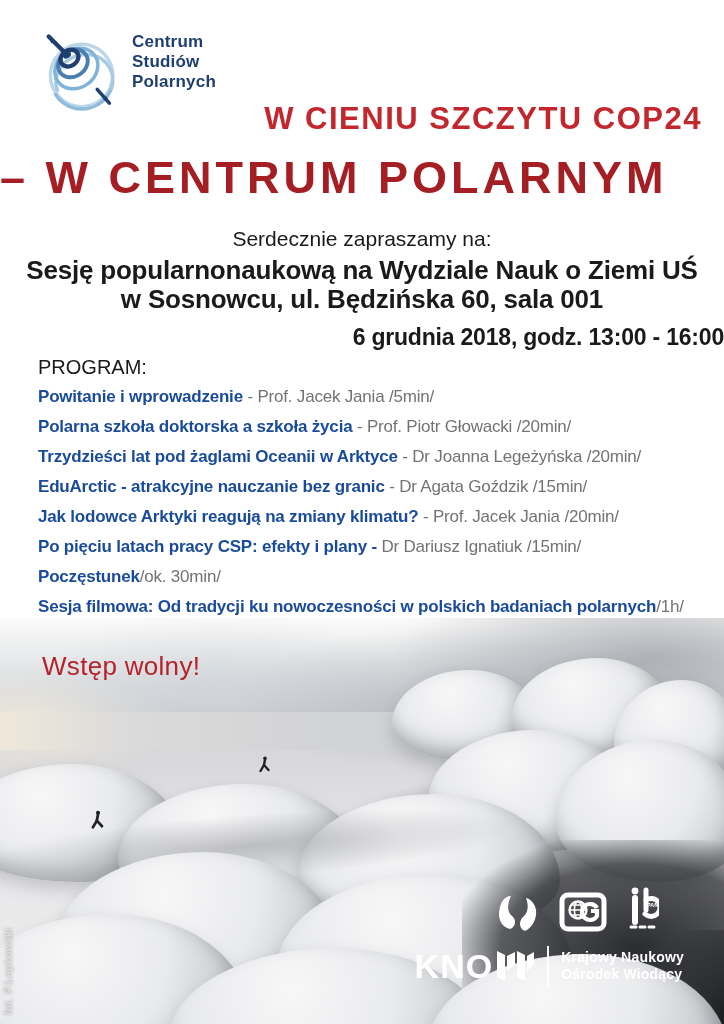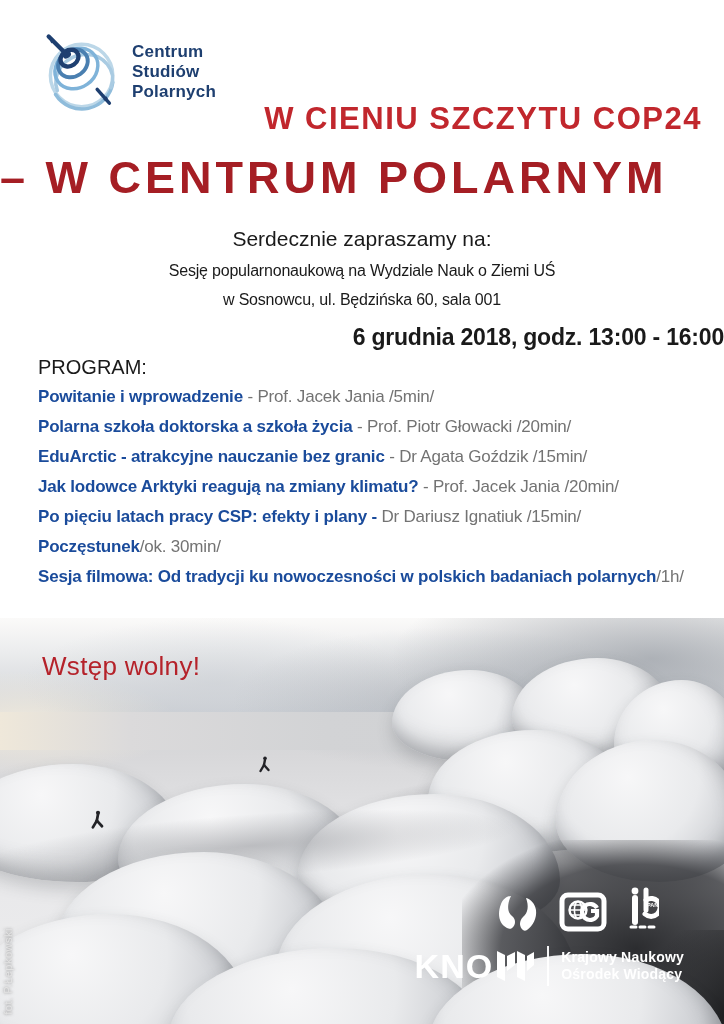--- a/index.html
+++ b/index.html
@@ -1,27 +1,27 @@
 <!DOCTYPE html>
 <html><head>
 <meta charset="utf-8">
 <style>
   html,body{margin:0;padding:0;background:#ffffff;}
   .poster{position:relative;width:724px;height:1024px;background:#ffffff;overflow:hidden;
           font-family:"Liberation Sans",sans-serif;color:#1a1a1a;}
   
-  .csp-logo{position:absolute;left:40px;top:32px;display:flex;align-items:center;gap:14px;z-index:3;}
+  .csp-logo{position:absolute;left:40px;top:32px;display:flex;gap:14px;z-index:3;}
   .csp-logo-text{font-weight:700;font-size:17px;line-height:20px;color:#1e3f70;letter-spacing:.2px;}
   .title1{position:absolute;left:0;right:22px;top:101px;text-align:right;font-weight:700;
           font-size:31px;color:#c1272d;letter-spacing:1.5px;z-index:3;}
   .title2{position:absolute;left:0;right:21px;top:152px;text-align:left;font-weight:700;
           font-size:45px;color:#a51e24;letter-spacing:4px;z-index:3;}
   .invite{position:absolute;left:0;right:0;top:227px;text-align:center;font-size:21px;z-index:3;}
-  .session{position:absolute;left:0;right:0;top:256px;text-align:center;font-weight:400;
-           font-size:16px;line-height:29px;letter-spacing:-.2px;z-index:3;}
+  .session{position:absolute;left:0;right:0;top:256px;text-align:center;font-weight:700;
+           font-size:26px;line-height:29px;letter-spacing:-.2px;z-index:3;}
   .datetime{position:absolute;left:0;right:0;top:324px;text-align:right;font-weight:700;
             font-size:23px;letter-spacing:-.2px;z-index:3;}
   .program-heading{position:absolute;left:38px;top:356px;font-size:20px;z-index:3;}
   .program{position:absolute;left:38px;top:387px;right:6px;z-index:3;}
   .prog-row{margin-bottom:10px;font-size:17px;line-height:20px;letter-spacing:-.2px;white-space:nowrap;}
   .pt{color:#1a4b9b;font-weight:700;}
   .pr{color:#737373;}
   .free-entry{position:absolute;left:42px;top:651px;font-size:26px;color:#b5222a;z-index:4;letter-spacing:.3px;}
   
   .photo{position:absolute;left:0;top:618px;width:724px;height:406px;z-index:1;overflow:hidden;
@@ -105,20 +105,21 @@
   <div class="session">
     <div>Sesję popularnonaukową na Wydziale Nauk o Ziemi UŚ</div>
     <div>w Sosnowcu, ul. Będzińska 60, sala 001</div>
   </div>
   <div class="datetime">6 grudnia 2018, godz. 13:00 - 16:00</div>
 
   <div class="program-heading">PROGRAM:</div>
   <div class="program">
     <div class="prog-row"><span class="pt">Powitanie i wprowadzenie</span><span class="pr"> - Prof. Jacek Jania /5min/</span></div>
     <div class="prog-row"><span class="pt">Polarna szkoła doktorska a szkoła życia</span><span class="pr"> - Prof. Piotr Głowacki /20min/</span></div>
+    <div class="prog-row"><span class="pt">Trzydzieści lat pod żaglami Oceanii w Arktyce</span><span class="pr"> - Dr Joanna Legeżyńska /20min/</span></div>
     <div class="prog-row"><span class="pt">EduArctic - atrakcyjne nauczanie bez granic</span><span class="pr"> - Dr Agata Goździk /15min/</span></div>
     <div class="prog-row"><span class="pt">Jak lodowce Arktyki reagują na zmiany klimatu?</span><span class="pr"> - Prof. Jacek Jania /20min/</span></div>
     <div class="prog-row"><span class="pt">Po pięciu latach pracy CSP: efekty i plany -</span><span class="pr"> Dr Dariusz Ignatiuk /15min/</span></div>
     <div class="prog-row"><span class="pt">Poczęstunek</span><span class="pr">/ok. 30min/</span></div>
     <div class="prog-row"><span class="pt">Sesja filmowa: Od tradycji ku nowoczesności w polskich badaniach polarnych</span><span class="pr">/1h/</span></div>
   </div>
 
   <div class="free-entry">Wstęp wolny!</div>
 
   <div class="photo">

